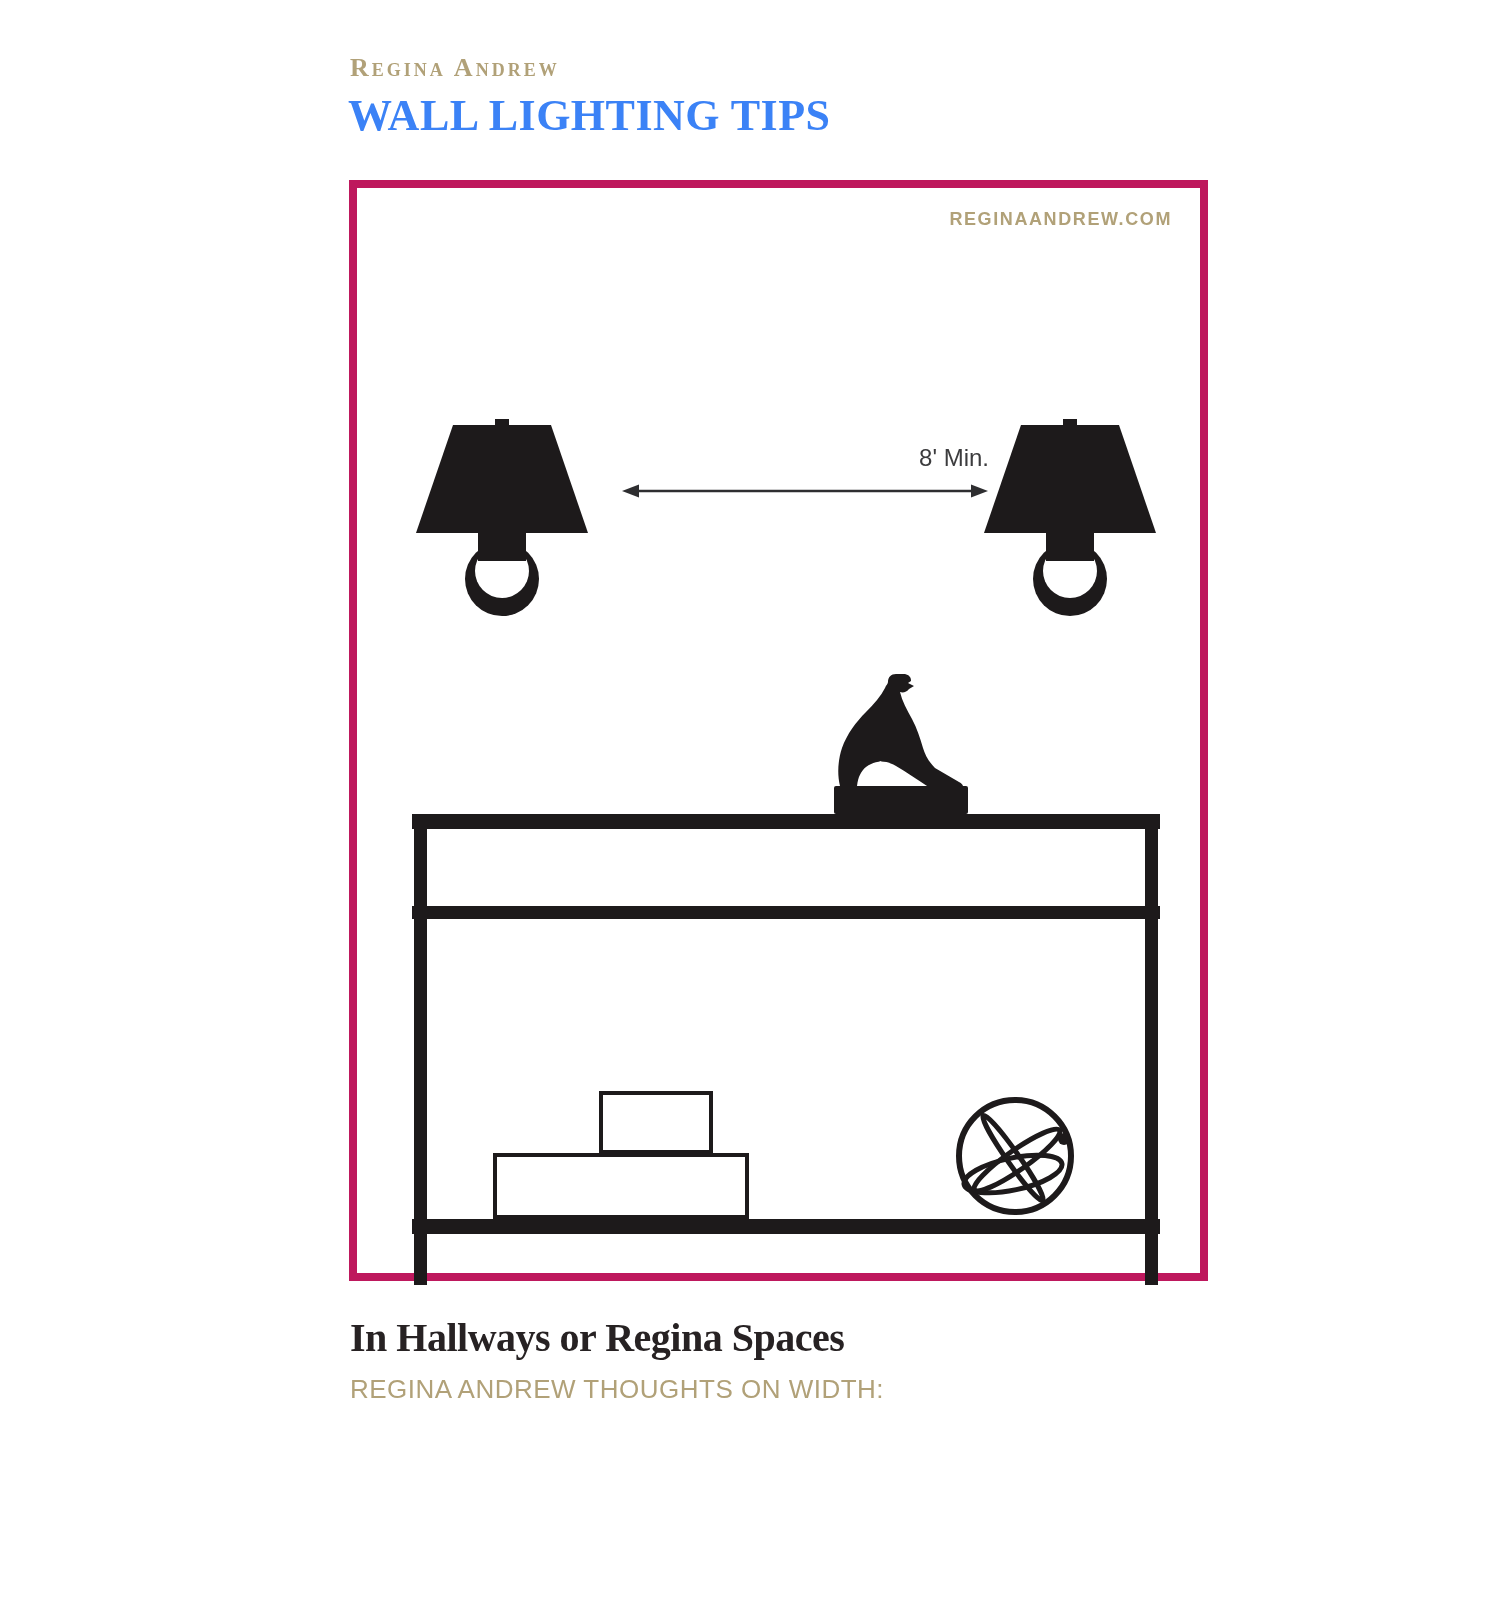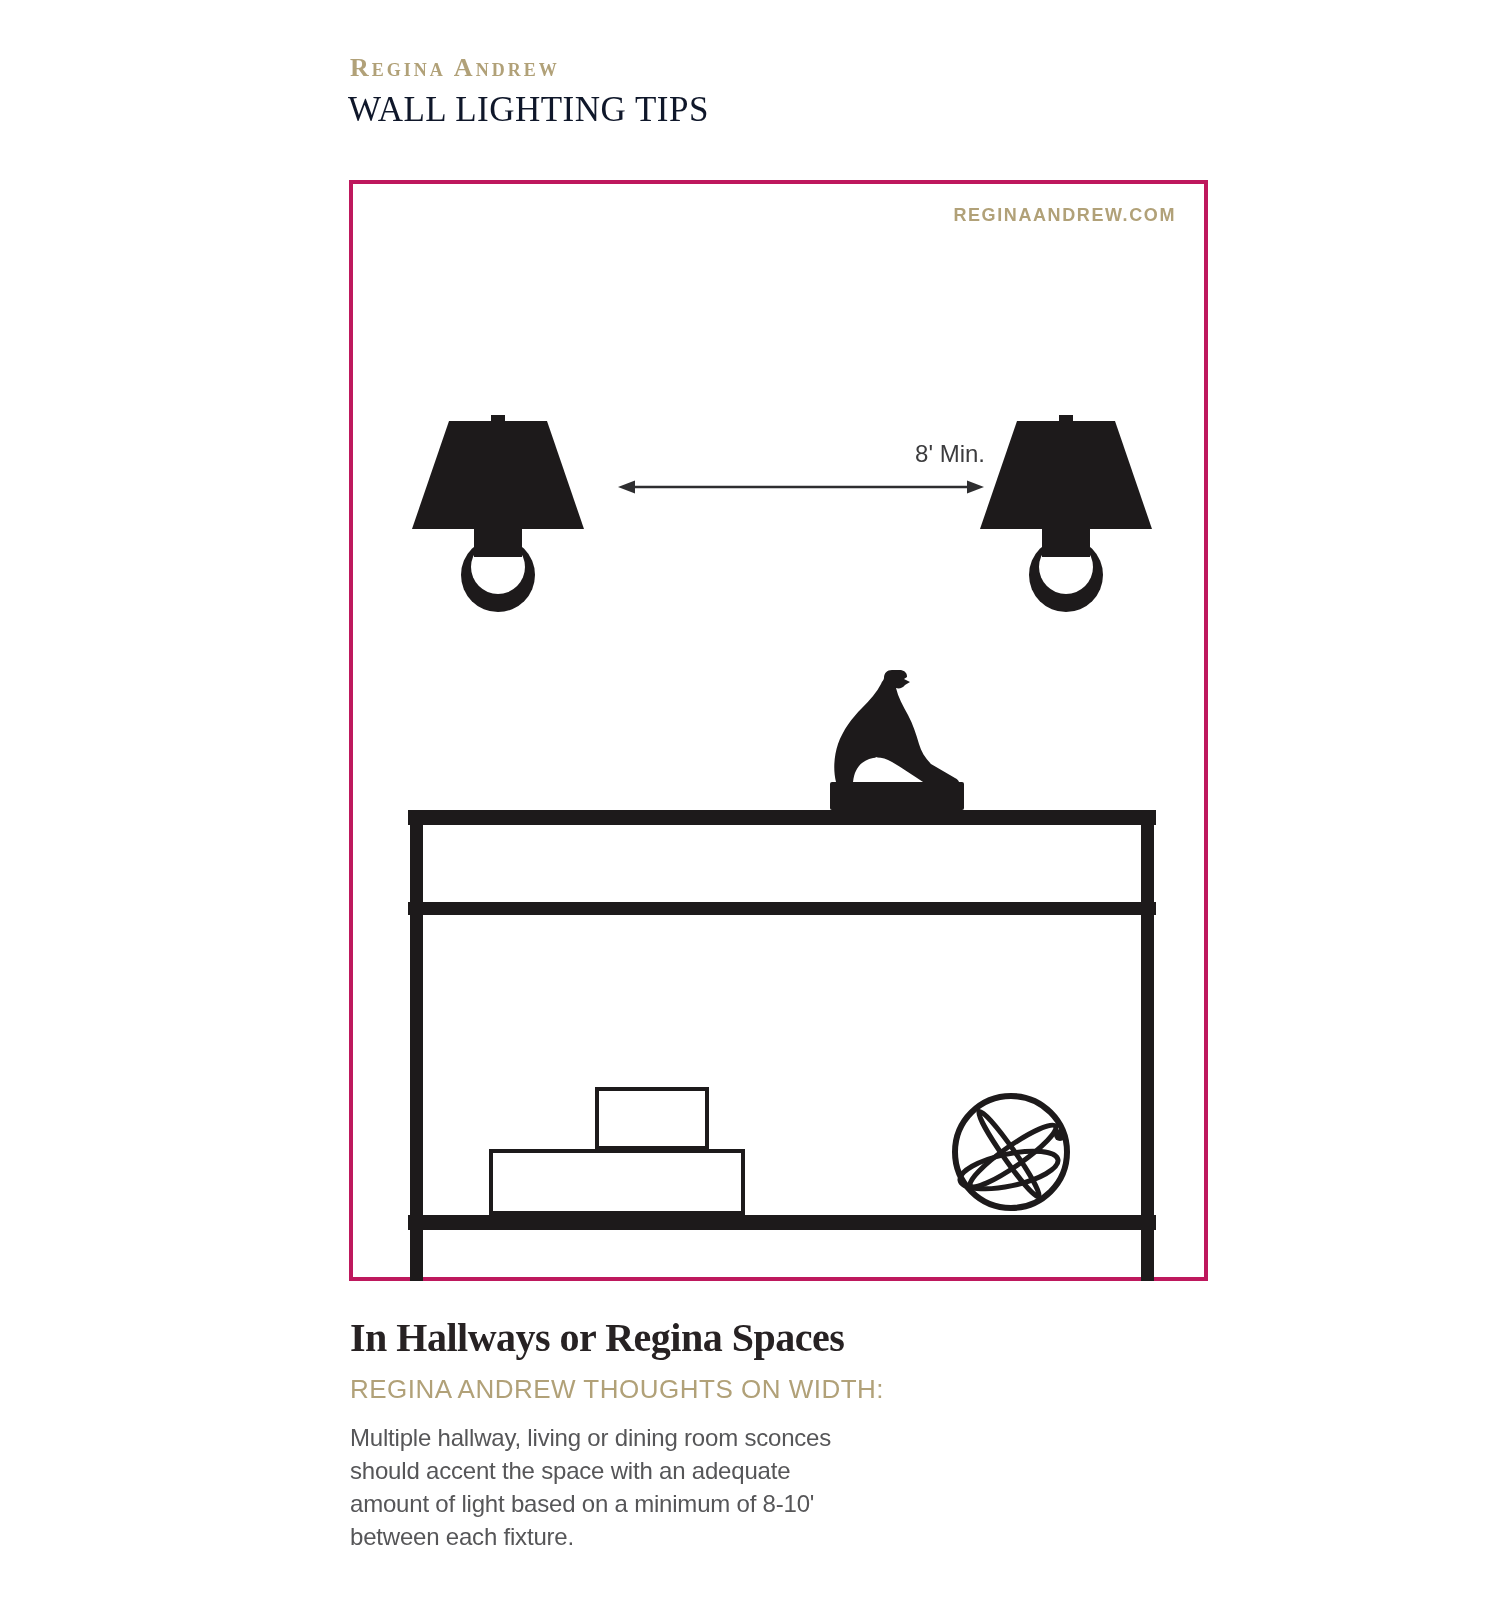--- a/index.html
+++ b/index.html
@@ -21,32 +21,32 @@
     font-variant: small-caps;
     font-weight: bold;
     font-size: 26px;
     letter-spacing: 3px;
     color: #b1a178;
   }
   .title {
     position: absolute;
     left: 348px; top: 90px;
     font-family: "Liberation Serif", serif;
-    font-weight: normal;
-    font-size: 35px;
+    font-weight: bold;
+    font-size: 44px;
     letter-spacing: 0.5px;
-    color: #0f172a;
+    color: #3b82f6;
   }
 
   
   .diagram-box {
     position: absolute;
     left: 349px; top: 180px;
     width: 859px; height: 1101px;
-    border: 4px solid #be185d;
+    border: 8px solid #be185d;
     background: #ffffff;
     padding-left: 32px;
   }
   .site-link {
     position: absolute;
     top: 21px; right: 28px;
     font-size: 18px;
     font-weight: bold;
     letter-spacing: 1.6px;
     color: #b1a178;
@@ -173,21 +173,15 @@
       <ellipse rx="52" ry="10" fill="none" stroke="#1d1a1b" stroke-width="5" transform="translate(2 4) rotate(-35)"></ellipse>
       <ellipse rx="52" ry="6" fill="none" stroke="#1d1a1b" stroke-width="5" transform="translate(-2 2) rotate(55)"></ellipse>
       <circle cx="49" cy="-17" r="6" fill="#1d1a1b"></circle>
     </svg>
 
   </section>
 
   <section class="info">
     <h2 class="info-heading">In Hallways or Regina Spaces</h2>
     <div class="info-subheading">REGINA ANDREW THOUGHTS ON WIDTH:</div>
-    <div class="info-body">
-      <div class="line">Multiple hallway, living or dining room sconces</div>
-      <div class="line">should accent the space with an adequate</div>
-      <div class="line">amount of light based on a minimum of 8-10'</div>
-      <div class="line">between each fixture.</div>
-    </div>
   </section>
 
 </div>
 
 </body></html>

